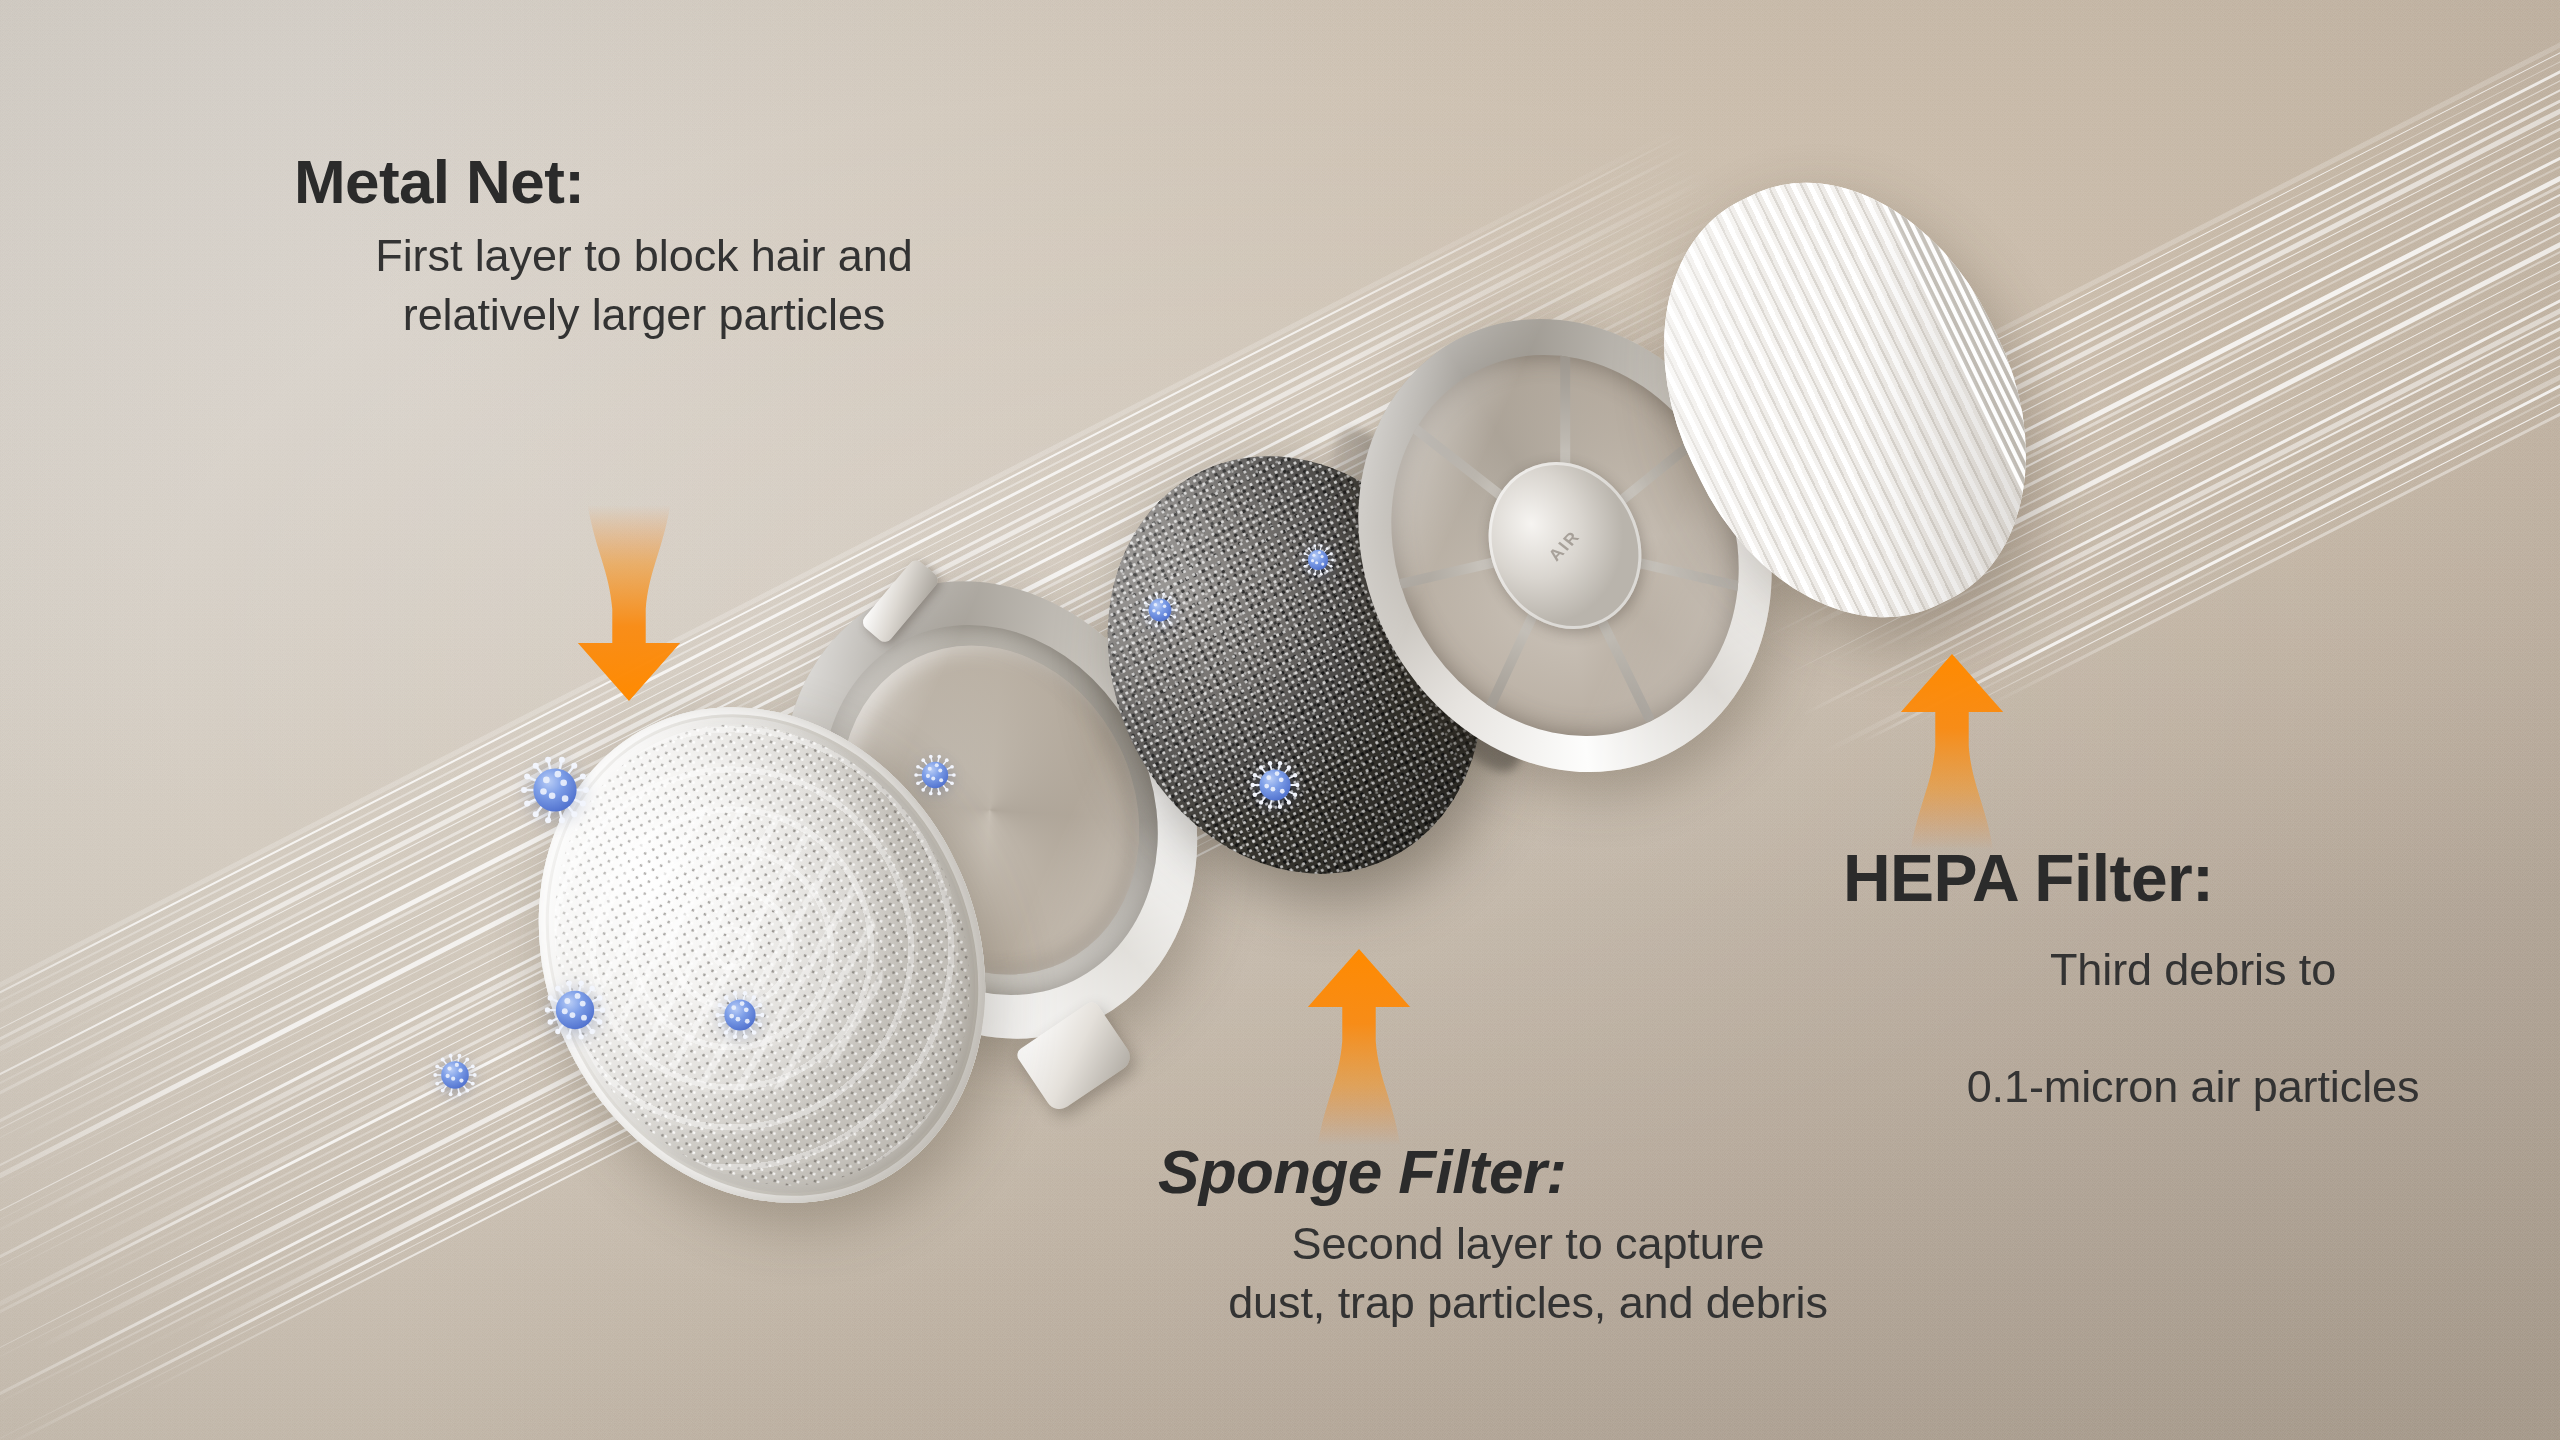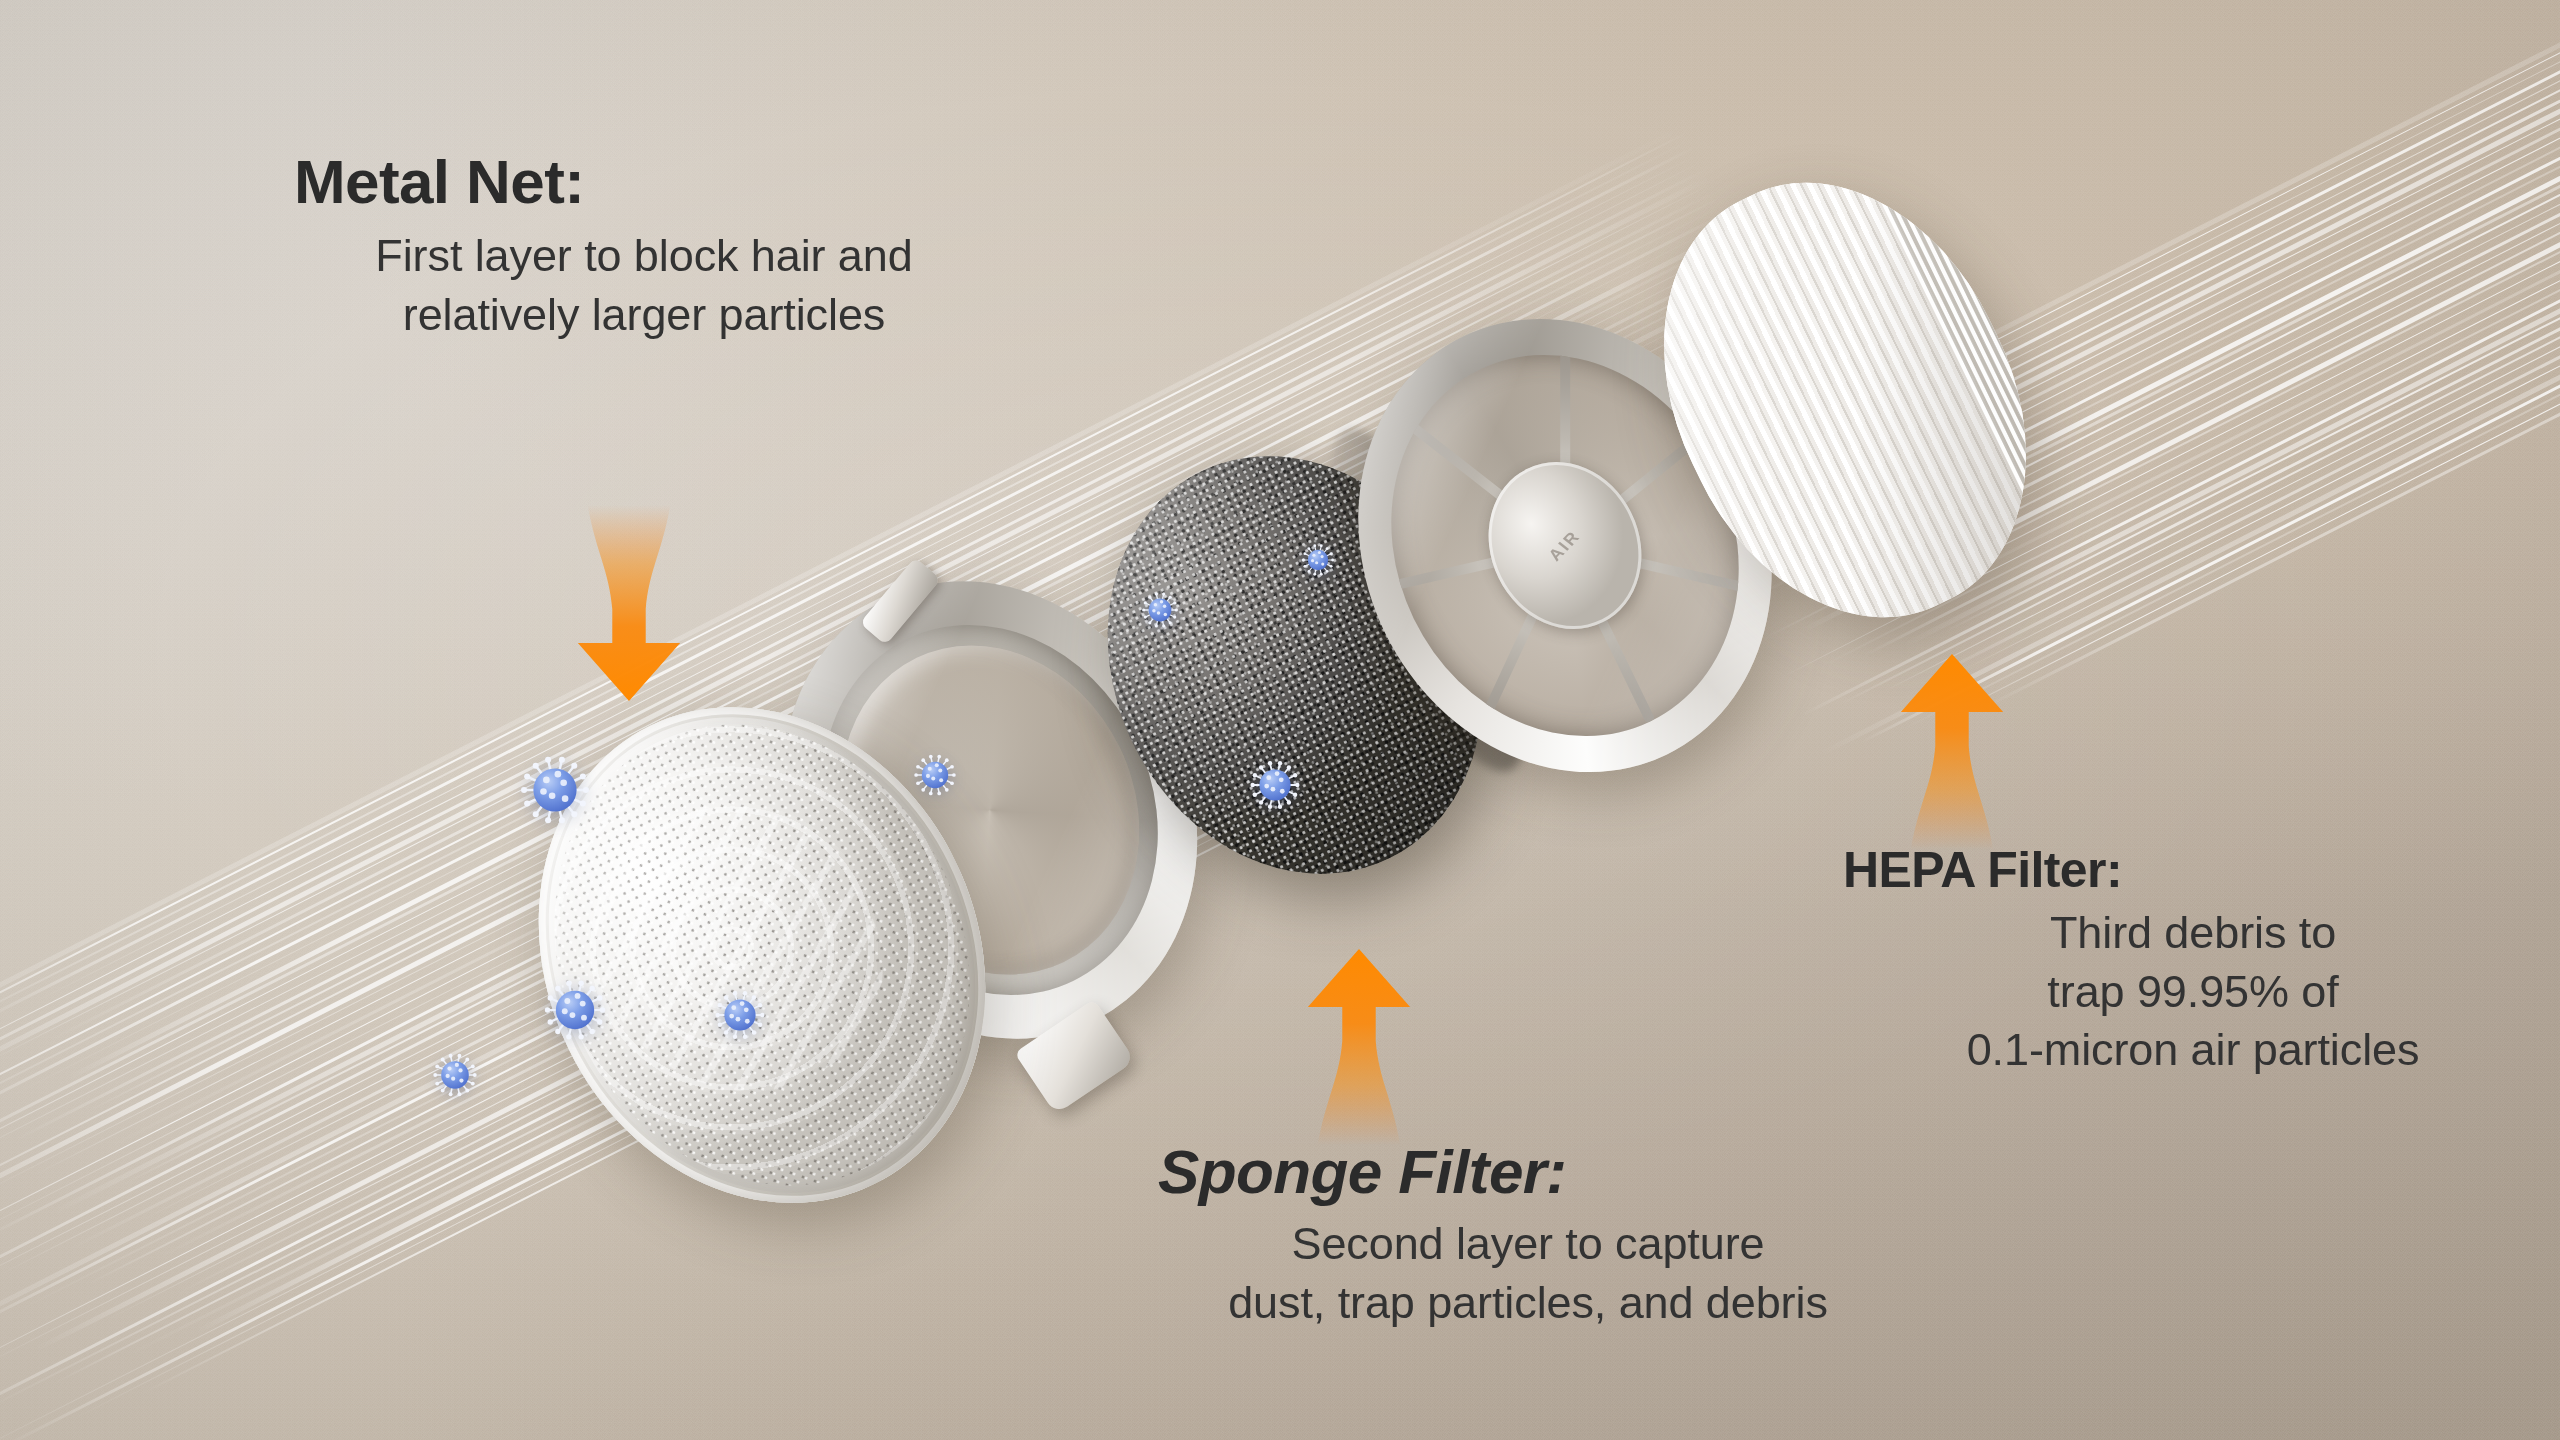--- a/index.html
+++ b/index.html
@@ -252,21 +252,21 @@
   .txt p{
     font-weight:400; line-height:1.30; color:#333333;
     letter-spacing:-.1px;
     text-align:center;
   }
   #t-metal  { left:294px;  top:150px;  width:700px; }
   #t-metal h2{ font-size:62px; margin-bottom:14px; }
   #t-metal p { font-size:45px; }
 
   #t-hepa   { left:1843px; top:845px;  width:700px; }
-  #t-hepa h2{ font-size:50px; margin-bottom:8px; }
+  #t-hepa h2{ font-size:66px; margin-bottom:29px; }
   #t-hepa p { font-size:45px; }
 
   #t-sponge { left:1158px; top:1140px; width:740px; }
   #t-sponge h2{ font-size:62px; margin-bottom:12px;font-style:italic; }
   #t-sponge p { font-size:45px; }
 </style>
 </head>
 <body>
 
 <div id="stage">
@@ -487,21 +487,21 @@
     <p>
       <span>First layer to block hair and</span><br>
       <span>relatively larger particles</span>
     </p>
   </div>
 
   <div class="txt" id="t-hepa">
     <h2>HEPA Filter:</h2>
     <p>
       <span>Third debris to</span><br>
-      <span>trap 99.95% of</span><br>
+      <br>
       <span>0.1-micron air particles</span>
     </p>
   </div>
 
   <div class="txt" id="t-sponge">
     <h2>Sponge Filter:</h2>
     <p>
       <span>Second layer to capture</span><br>
       <span>dust, trap particles, and debris</span>
     </p>

